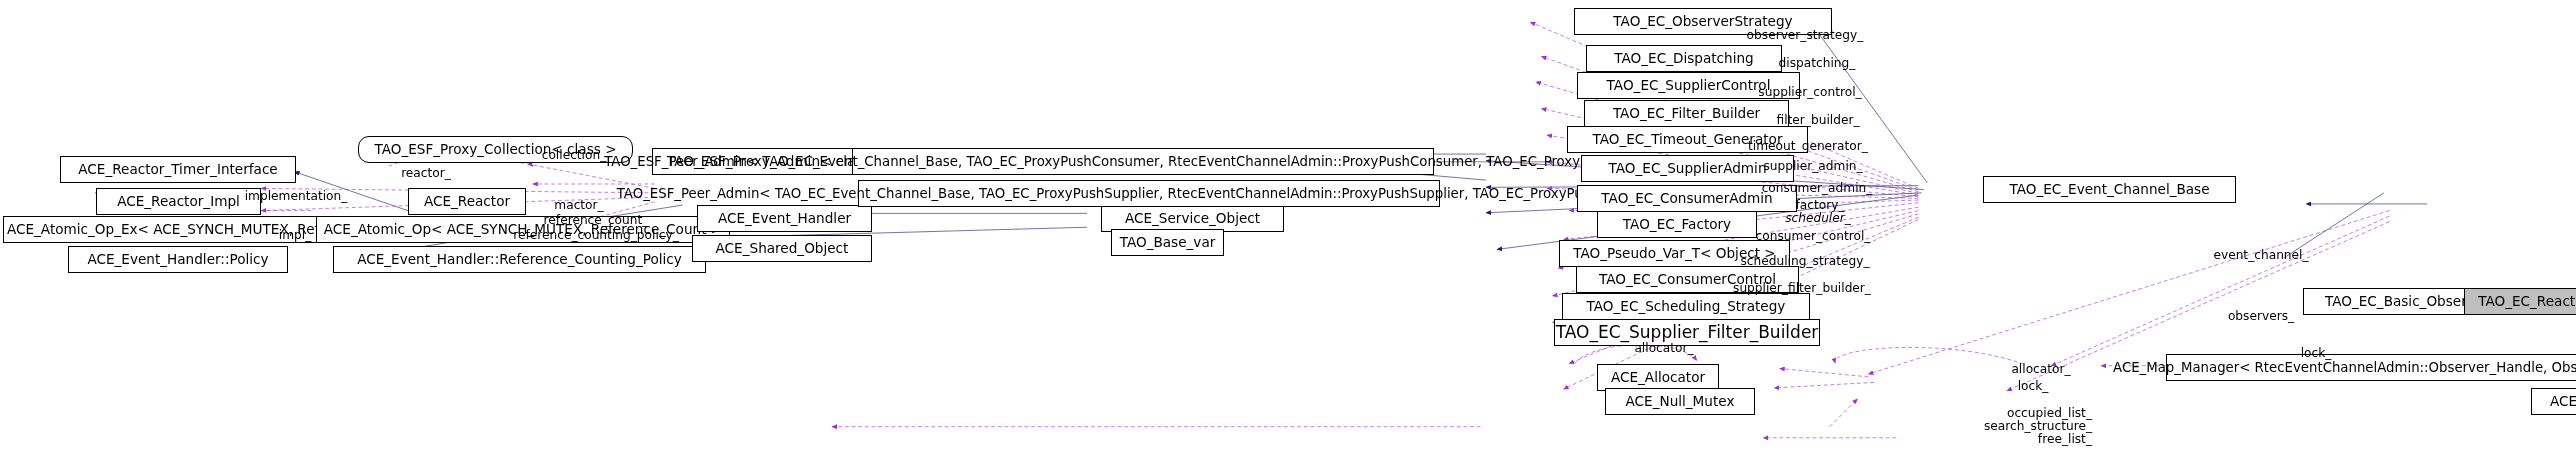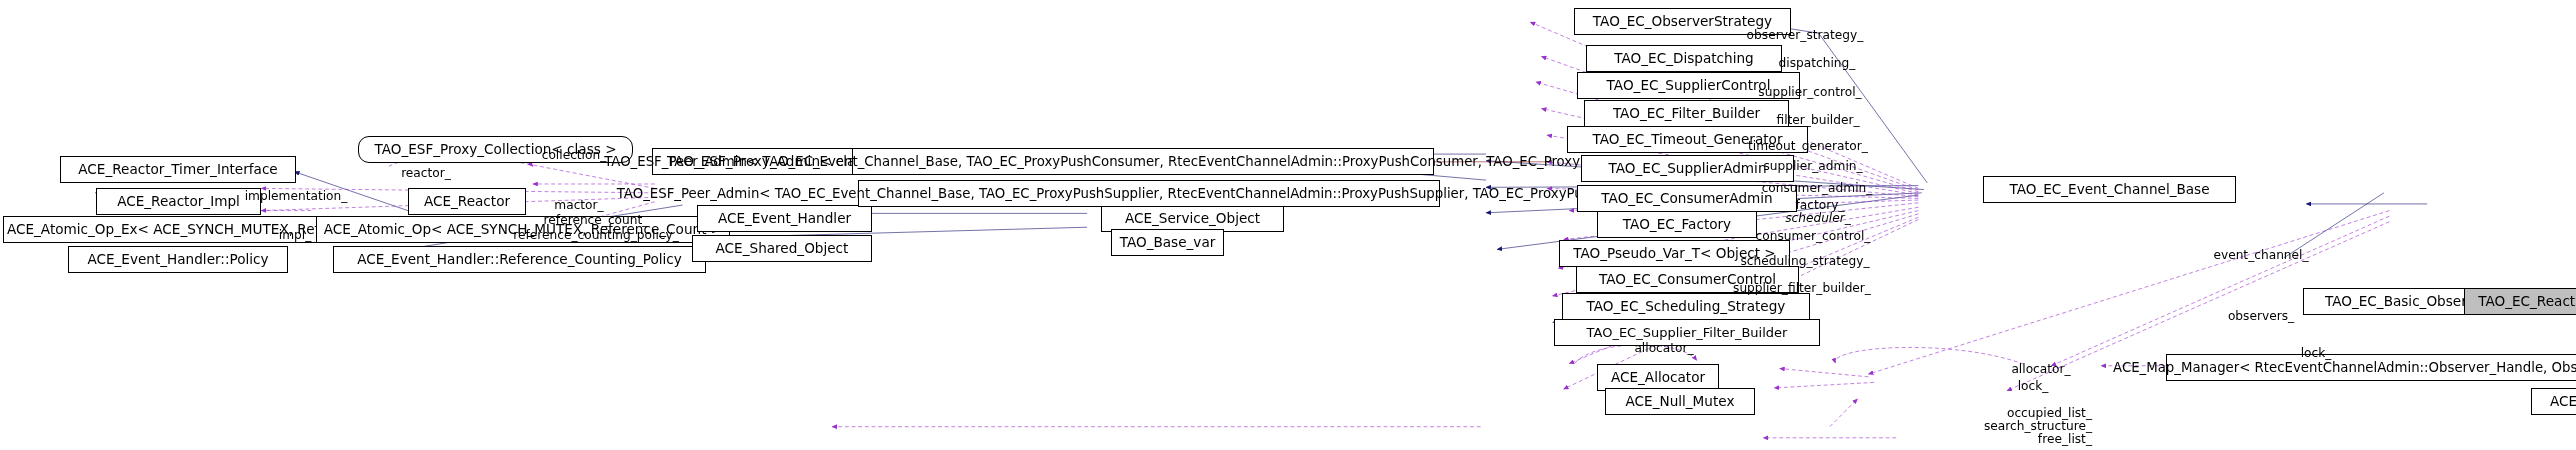--- a/index.html
+++ b/index.html
@@ -96,32 +96,32 @@
       <div class="node" style="left: 408px; top: 188px; width: 118px; height: 27px; font-size: 13.6px;">ACE_Reactor</div>
       <div class="node" style="left: 316px; top: 216px; width: 414px; height: 27px; font-size: 13.6px;">ACE_Atomic_Op&lt; ACE_SYNCH_MUTEX, Reference_Count &gt;</div>
       <div class="node" style="left: 358px; top: 136px; width: 275px; height: 27px; font-size: 13.6px; border-radius: 11px;">TAO_ESF_Proxy_Collection&lt; class &gt;</div>
       <div class="node" style="left: 697px; top: 205px; width: 175px; height: 27px; font-size: 13.6px;">ACE_Event_Handler</div>
       <div class="node" style="left: 692px; top: 235px; width: 180px; height: 27px; font-size: 13.6px;">ACE_Shared_Object</div>
       <div class="node" style="left: 652px; top: 148px; width: 333px; height: 27px; font-size: 13.6px;">TAO_ESF_Proxy_Admin&lt; class, class, class &gt;</div>
       <div class="node" style="left: 1101px; top: 205px; width: 183px; height: 27px; font-size: 13.6px;">ACE_Service_Object</div>
       <div class="node" style="left: 1111px; top: 229px; width: 113px; height: 27px; font-size: 13.6px;">TAO_Base_var</div>
       <div class="node" style="left: 852px; top: 148px; width: 582px; height: 27px; font-size: 13.3px;">TAO_ESF_Peer_Admin&lt; TAO_EC_Event_Channel_Base, TAO_EC_ProxyPushConsumer, RtecEventChannelAdmin::ProxyPushConsumer, TAO_EC_ProxyPushSupplier &gt;</div>
       <div class="node" style="left: 858px; top: 180px; width: 582px; height: 27px; font-size: 13.3px;">TAO_ESF_Peer_Admin&lt; TAO_EC_Event_Channel_Base, TAO_EC_ProxyPushSupplier, RtecEventChannelAdmin::ProxyPushSupplier, TAO_EC_ProxyPushConsumer &gt;</div>
-      <div class="node" style="left: 1574px; top: 8.3px; width: 217px; height: 27px; font-size: 13.6px;">TAO_EC_ObserverStrategy</div>
+      <div class="node" style="left: 1574px; top: 8.3px; width: 258px; height: 27px; font-size: 13.6px;">TAO_EC_ObserverStrategy</div>
       <div class="node" style="left: 1586px; top: 45px; width: 196px; height: 27px; font-size: 13.6px;">TAO_EC_Dispatching</div>
       <div class="node" style="left: 1577px; top: 72px; width: 223px; height: 27px; font-size: 13.6px;">TAO_EC_SupplierControl</div>
       <div class="node" style="left: 1584px; top: 100px; width: 205px; height: 27px; font-size: 13.6px;">TAO_EC_Filter_Builder</div>
       <div class="node" style="left: 1567px; top: 126px; width: 241px; height: 27px; font-size: 13.6px;">TAO_EC_Timeout_Generator</div>
       <div class="node" style="left: 1581px; top: 155px; width: 213px; height: 27px; font-size: 13.6px;">TAO_EC_SupplierAdmin</div>
       <div class="node" style="left: 1577px; top: 185px; width: 220px; height: 27px; font-size: 13.6px;">TAO_EC_ConsumerAdmin</div>
       <div class="node" style="left: 1597px; top: 211px; width: 160px; height: 27px; font-size: 13.6px;">TAO_EC_Factory</div>
       <div class="node" style="left: 1559px; top: 240px; width: 231px; height: 27px; font-size: 13.6px;">TAO_Pseudo_Var_T&lt; Object &gt;</div>
       <div class="node" style="left: 1576px; top: 266px; width: 223px; height: 27px; font-size: 13.6px;">TAO_EC_ConsumerControl</div>
       <div class="node" style="left: 1562px; top: 293px; width: 248px; height: 27px; font-size: 13.6px;">TAO_EC_Scheduling_Strategy</div>
-      <div class="node" style="left: 1554px; top: 319px; width: 266px; height: 27px; font-size: 13px;">TAO_EC_Supplier_Filter_Builder</div>
+      <div class="node" style="left: 1554px; top: 319px; width: 266px; height: 27px; font-size: 17px;">TAO_EC_Supplier_Filter_Builder</div>
       <div class="node" style="left: 1597px; top: 364px; width: 122px; height: 27px; font-size: 13.6px;">ACE_Allocator</div>
       <div class="node" style="left: 1596px; top: 388px; width: 150px; height: 27px; font-size: 13.6px; margin-left: 9px;">ACE_Null_Mutex</div>
       <div class="node" style="left: 1983px; top: 176px; width: 253px; height: 27px; font-size: 13.6px;">TAO_EC_Event_Channel_Base</div>
       <div class="node" style="left: 2166px; top: 354px; width: 566px; height: 27px; font-size: 13.3px;">ACE_Map_Manager&lt; RtecEventChannelAdmin::Observer_Handle, Observer_Entry, ACE_Null_Mutex &gt;</div>
       <div class="node" style="left: 2531px; top: 388px; width: 103px; height: 27px; font-size: 13.6px;">ACE_Lock</div>
       <div class="node" style="left: 2303px; top: 288px; width: 266px; height: 27px; font-size: 13.6px;">TAO_EC_Basic_ObserverStrategy</div>
       <div class="node hl" style="left: 2464px; top: 288px; width: 273px; height: 27px; font-size: 13.6px;">TAO_EC_Reactive_ObserverStrategy</div>
       <div class="lbl" style="left: 574px; top: 155px; font-size: 12.2px;">collection_</div>
       <div class="lbl" style="left: 426px; top: 173px; font-size: 12.2px;">reactor_</div>
       <div class="lbl" style="left: 296px; top: 196px; font-size: 12.2px;">implementation_</div>

